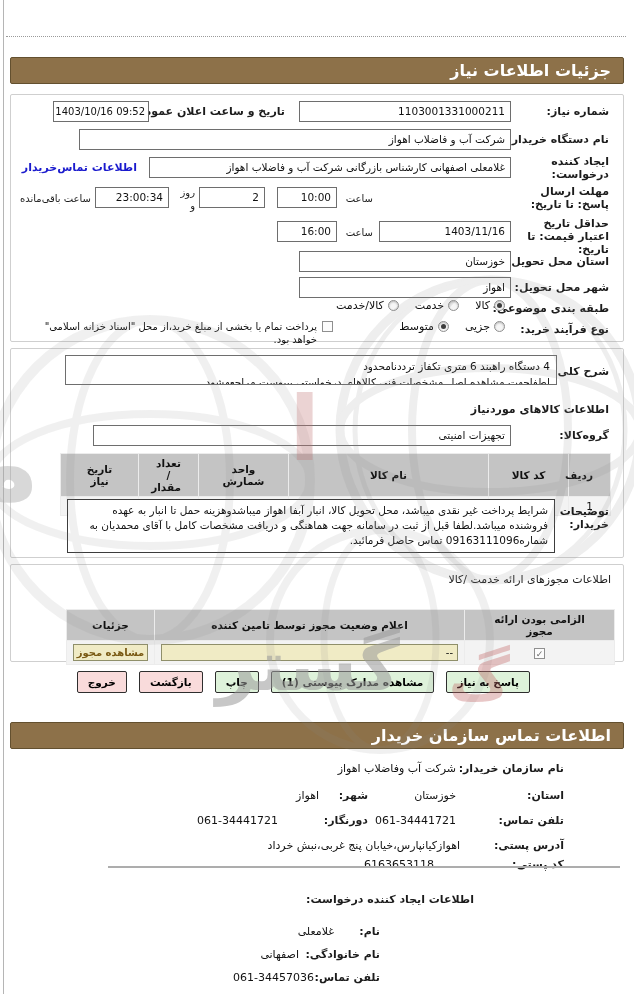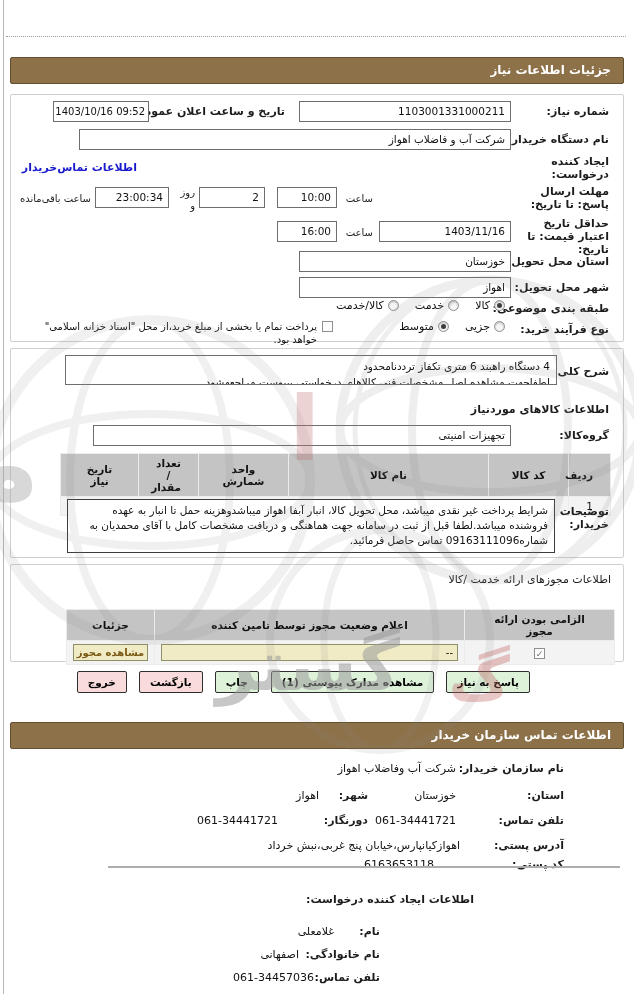--- a/index.html
+++ b/index.html
@@ -12,21 +12,21 @@
     background:#ffffff;
     color:#111;
     overflow:hidden;
   }
   .page-left-border { position:absolute; left:3px; top:0; bottom:0; width:1px; background:#b5b5b5; }
   .top-dotted { position:absolute; top:36px; left:6px; width:620px; border-top:1px dotted #9a9a9a; }
 
   .bar {
     position:absolute; right:10px; width:614px; height:27px;
     background:#8d7149; border:1px solid #63502f;
-    color:#fff; font-weight:bold; font-size:12px; line-height:25px;
+    color:#fff; font-weight:bold; font-size:16px; line-height:25px;
     padding:0 12px; border-radius:2px;
   }
   #details-bar { top:57px; }
   #contact-bar { top:722px; }
 
   .panel {
     position:absolute; right:10px; width:614px;
     border:1px solid #cfcfcf; background:#fff; border-radius:2px;
   }
   #panel-main    { top:94px;  height:248px; }
@@ -105,20 +105,21 @@
   <span class="lbl" style="top:10px; right:338px; font-weight:bold;">تاریخ و ساعت اعلان عمومی:</span>
   <div class="box" style="top:6px; right:474px; width:96px; padding:0 3px; font-size:10px;">
     <span>09:52</span>
     <span>1403/10/16</span>
   </div>
 
   <span class="lbl" style="top:38px; right:14px;">نام دستگاه خریدار:</span>
   <div class="box" style="top:34px; right:112px; width:432px;">شرکت آب و فاضلاب اهواز</div>
 
   <span class="lbl" style="top:60px; right:14px; width:96px;">ایجاد کننده درخواست:</span>
+  <div class="box" style="top:62px; right:112px; width:362px;">غلامعلی اصفهانی کارشناس بازرگانی شرکت آب و فاضلاب اهواز</div>
   <span class="link" style="top:66px; right:486px;">اطلاعات تماس‌خریدار</span>
 
   <span class="lbl" style="top:90px; right:14px; width:100px;">مهلت ارسال پاسخ: تا تاریخ:</span>
   <span class="lbl sm" style="top:97px; right:250px; font-weight:normal;">ساعت</span>
   <div class="box" style="top:92px; right:286px; width:60px;">10:00</div>
   <div class="box" style="top:92px; right:358px; width:66px;">2</div>
   <span class="lbl sm" style="top:91px; right:428px; width:22px; font-weight:normal;">روز و</span>
   <div class="box" style="top:92px; right:454px; width:74px;">23:00:34</div>
   <span class="lbl sm" style="top:97px; right:532px; width:80px; font-weight:normal;">ساعت باقی‌مانده</span>
 

